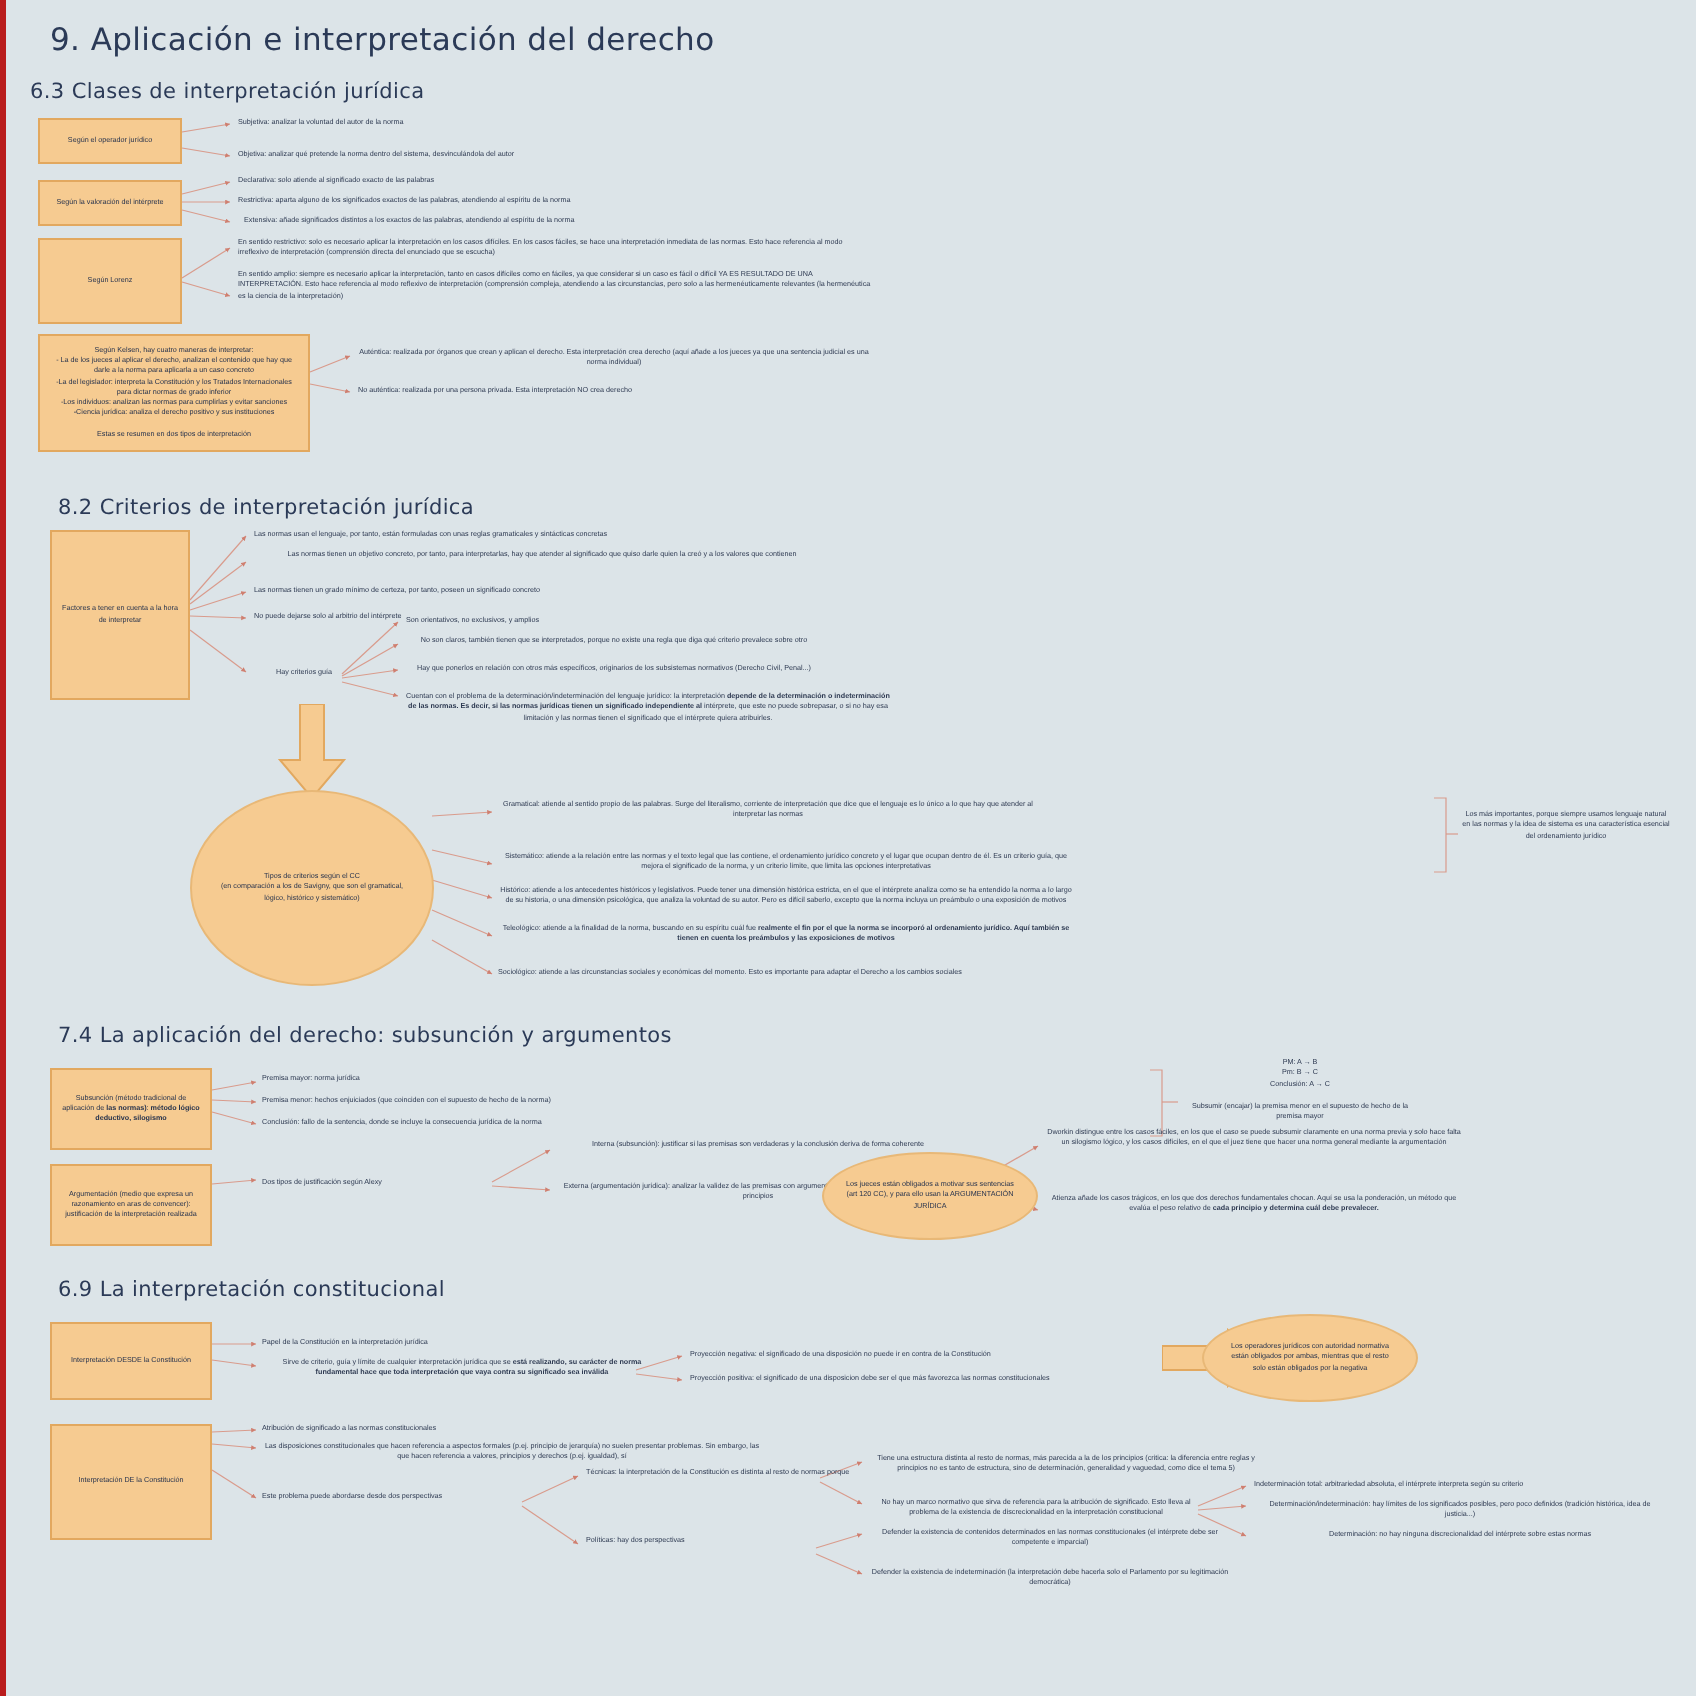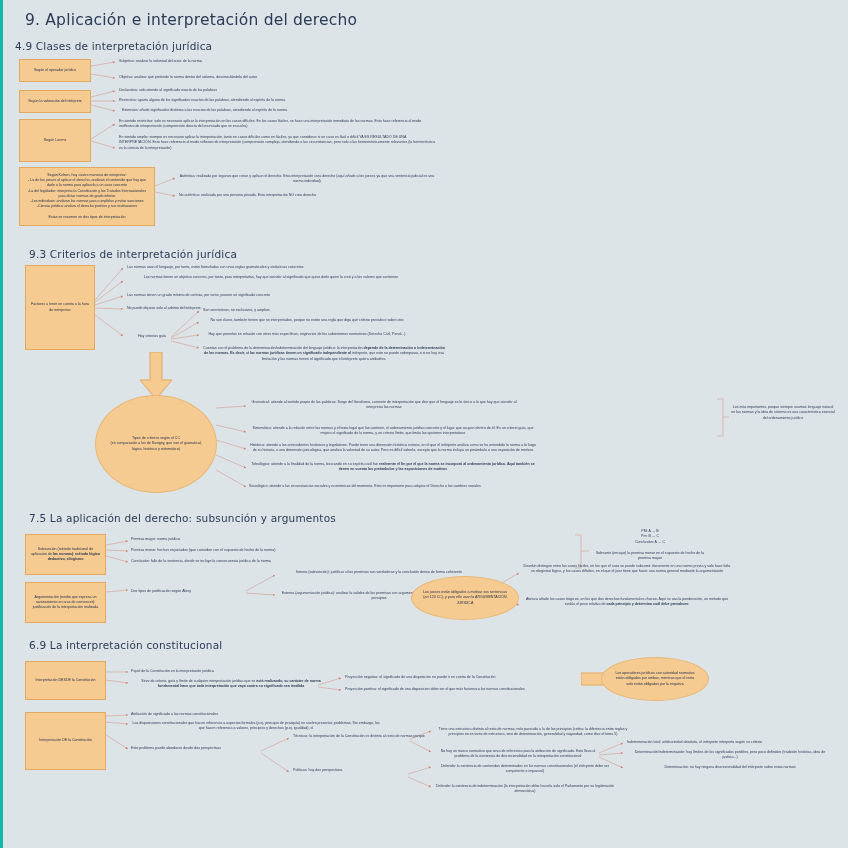--- a/index.html
+++ b/index.html
@@ -3,21 +3,21 @@
 <meta charset="utf-8">
 <style>
   * { box-sizing: border-box; margin:0; padding:0; }
   html,body { background:#ffffff; }
   body { font-family:"Liberation Sans", sans-serif; }
 
   #canvas {
     position:relative;
     width:848px; height:848px;
     background:#dce4e8;
-    border-left:3px solid #14b8a6;
+    border-left:3px solid #b91c1c;
     overflow:hidden;
   }
   #svg-layer { position:absolute; left:0; top:0; width:848px; height:848px; pointer-events:none; }
 
   .ttl {
     position:absolute; color:#2b3a57; letter-spacing:.2px;
     font-family:"DejaVu Sans", sans-serif;
   }
   .h1 { font-size:15.5px; font-weight:400; }
   .h2 { font-size:10.5px; font-weight:400; }
@@ -121,23 +121,23 @@
       <path d="M407,741 L428,752"></path>
       <path d="M405,774 L428,767"></path>
       <path d="M405,777 L428,787"></path>
       <path d="M596,753 L620,743"></path>
       <path d="M596,755 L620,753"></path>
       <path d="M596,757 L620,768"></path>
     </g>
   </svg>
 
   <div class="ttl h1" style="left:22px; top:11px;">9. Aplicación e interpretación del derecho</div>
-  <div class="ttl h2" style="left:12px; top:40px;">4.9 Clases de interpretación jurídica</div>
-  <div class="ttl h2" style="left:26px; top:248px;">9.3 Criterios de interpretación jurídica</div>
-  <div class="ttl h2" style="left:26px; top:512px;">7.5 La aplicación del derecho: subsunción y argumentos</div>
+  <div class="ttl h2" style="left:12px; top:40px;">6.3 Clases de interpretación jurídica</div>
+  <div class="ttl h2" style="left:26px; top:248px;">8.2 Criterios de interpretación jurídica</div>
+  <div class="ttl h2" style="left:26px; top:512px;">7.4 La aplicación del derecho: subsunción y argumentos</div>
   <div class="ttl h2" style="left:26px; top:639px;">6.9 La interpretación constitucional</div>
 
   <div class="box" style="left:16px; top:59px; width:72px; height:23px;">
     <span class="inner">Según el operador jurídico</span>
     </div>
   <div class="box" style="left:16px; top:90px; width:72px; height:23px;">
     <span class="inner">Según la valoración del intérprete</span>
     </div>
   <div class="box" style="left:16px; top:119px; width:72px; height:43px;">
     <span class="inner">Según Lorenz</span>

